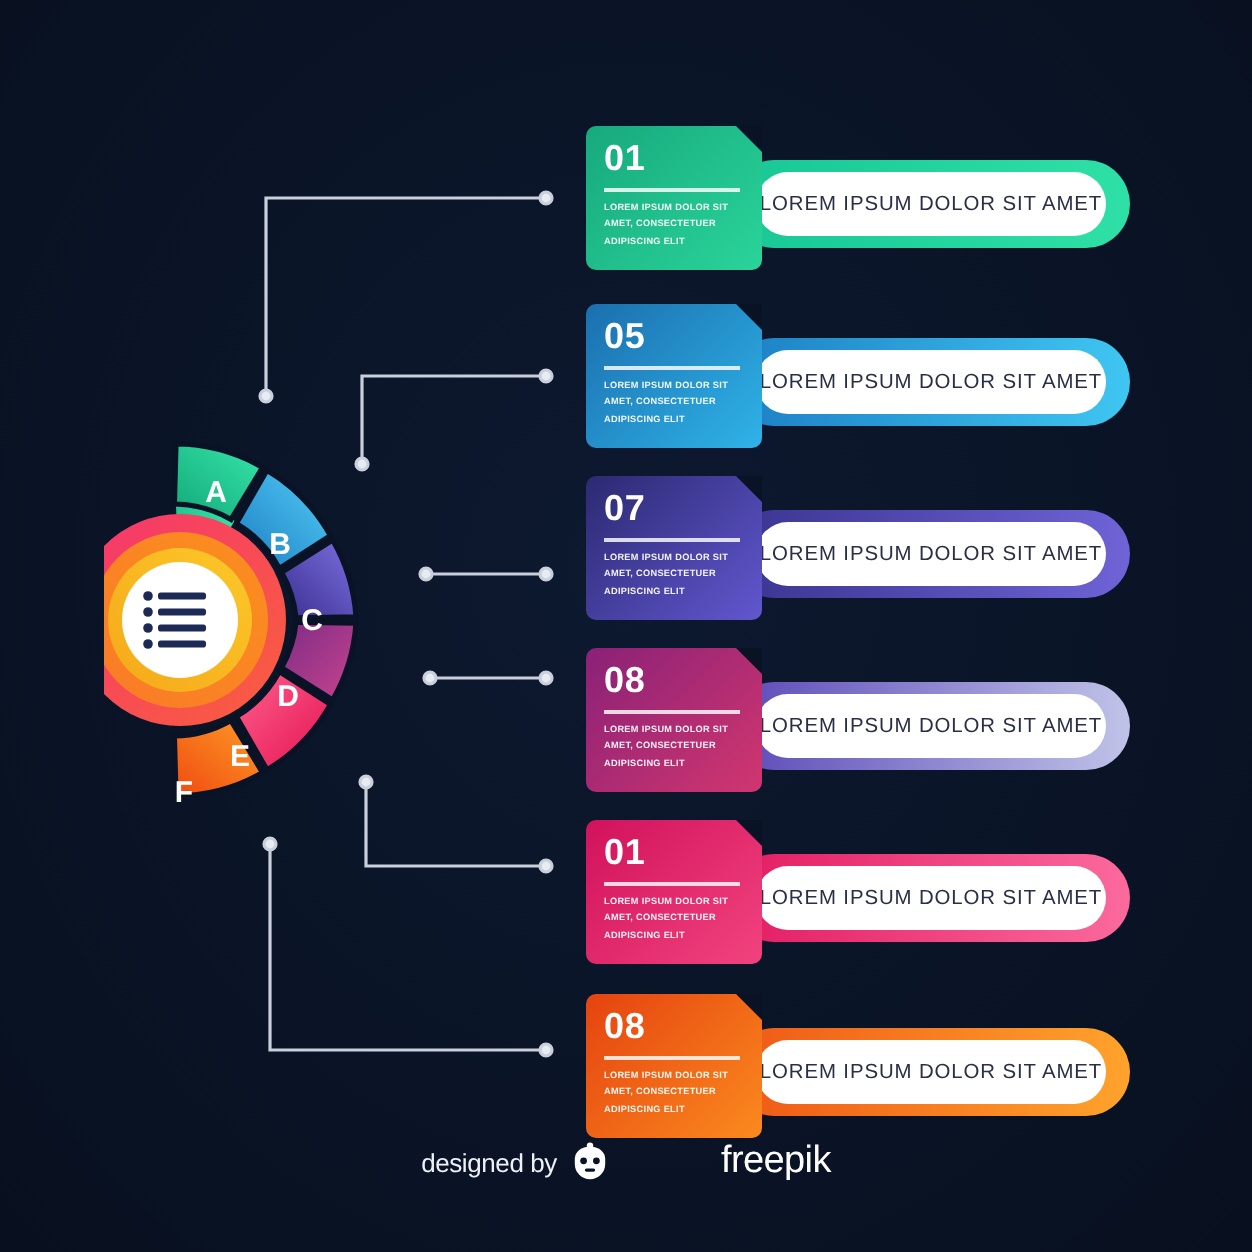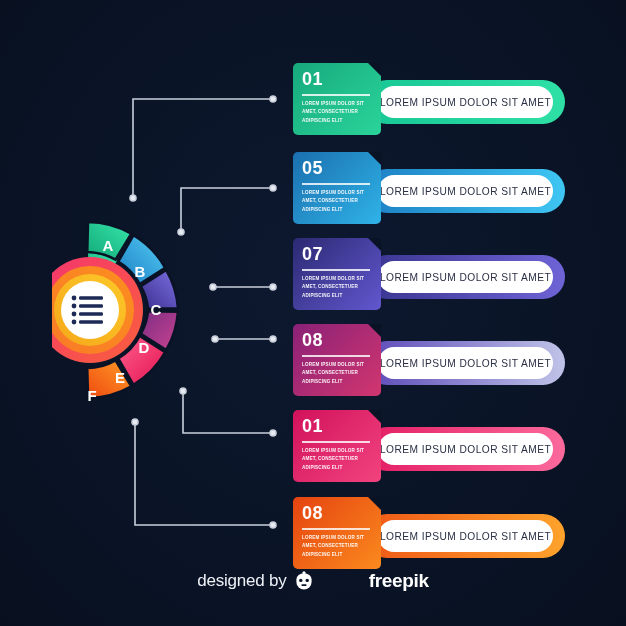--- a/index.html
+++ b/index.html
@@ -104,27 +104,27 @@
   #footer {
     position: absolute;
     left: 0; top: 570px;
     width: 626px;
     display: flex;
     align-items: center;
     justify-content: center;
     gap: 6px;
   }
   #footer .dby {
-    font-size: 17px;
+    font-size: 13px;
     color: #eef1f6;
     letter-spacing: -0.2px;
   }
   #footer .brand {
     font-size: 19px;
-    font-weight: bold;
+    font-weight: normal;
     color: #ffffff;
     letter-spacing: -0.3px;
     margin-left: 48px;
   }
   #footer .mascot { display: block; }
 </style>
 </head>
 <body>
 
 <div id="stage">

